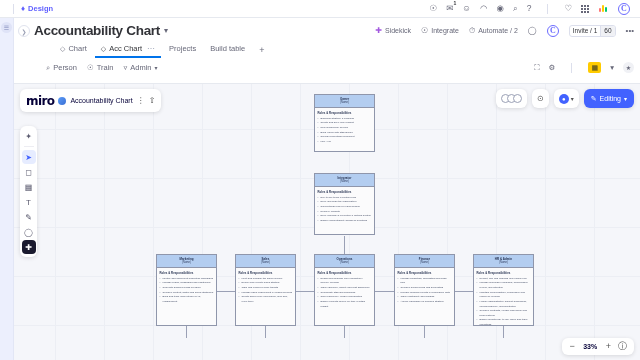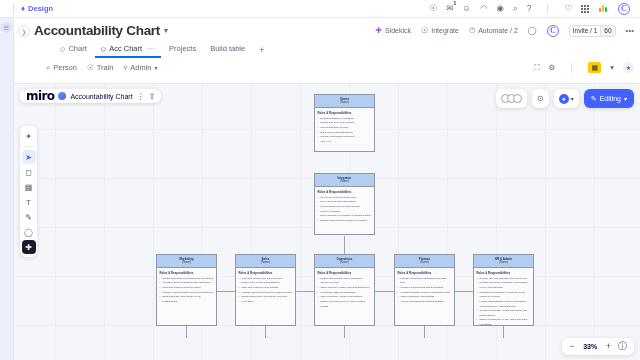--- a/index.html
+++ b/index.html
@@ -121,21 +121,21 @@
       linear-gradient(to bottom, #eceef4 1px, transparent 1px);
     background-size: 49px 49px;
     background-position: -8px -4px;
     overflow:hidden;
   }
 
   
   .miro-bar {
     position:absolute; left:6px; top:5px; display:flex; align-items:center;
     background:#fff; border-radius:6px; box-shadow:0 1px 4px rgba(0,0,0,.13);
-    height:14px; padding:0 6px; gap:4px;
+    height:23px; padding:0 6px; gap:4px;
   }
   .miro-logo { font-size:12px; font-weight:800; color:#050038; letter-spacing:-.6px;
     font-family:"DejaVu Sans", sans-serif; }
   .board-chip { width:8px;height:8px;border-radius:50%;
     background:linear-gradient(135deg,#5b9cf8,#3b6fd4); }
   .miro-board-name { font-size:7px; color:#050038; font-weight:500; }
   .mi { font-size:8px; color:#545454; cursor:pointer; }
 
   .miro-right {
     position:absolute; right:6px; top:5px; display:flex; align-items:center; gap:5px;

